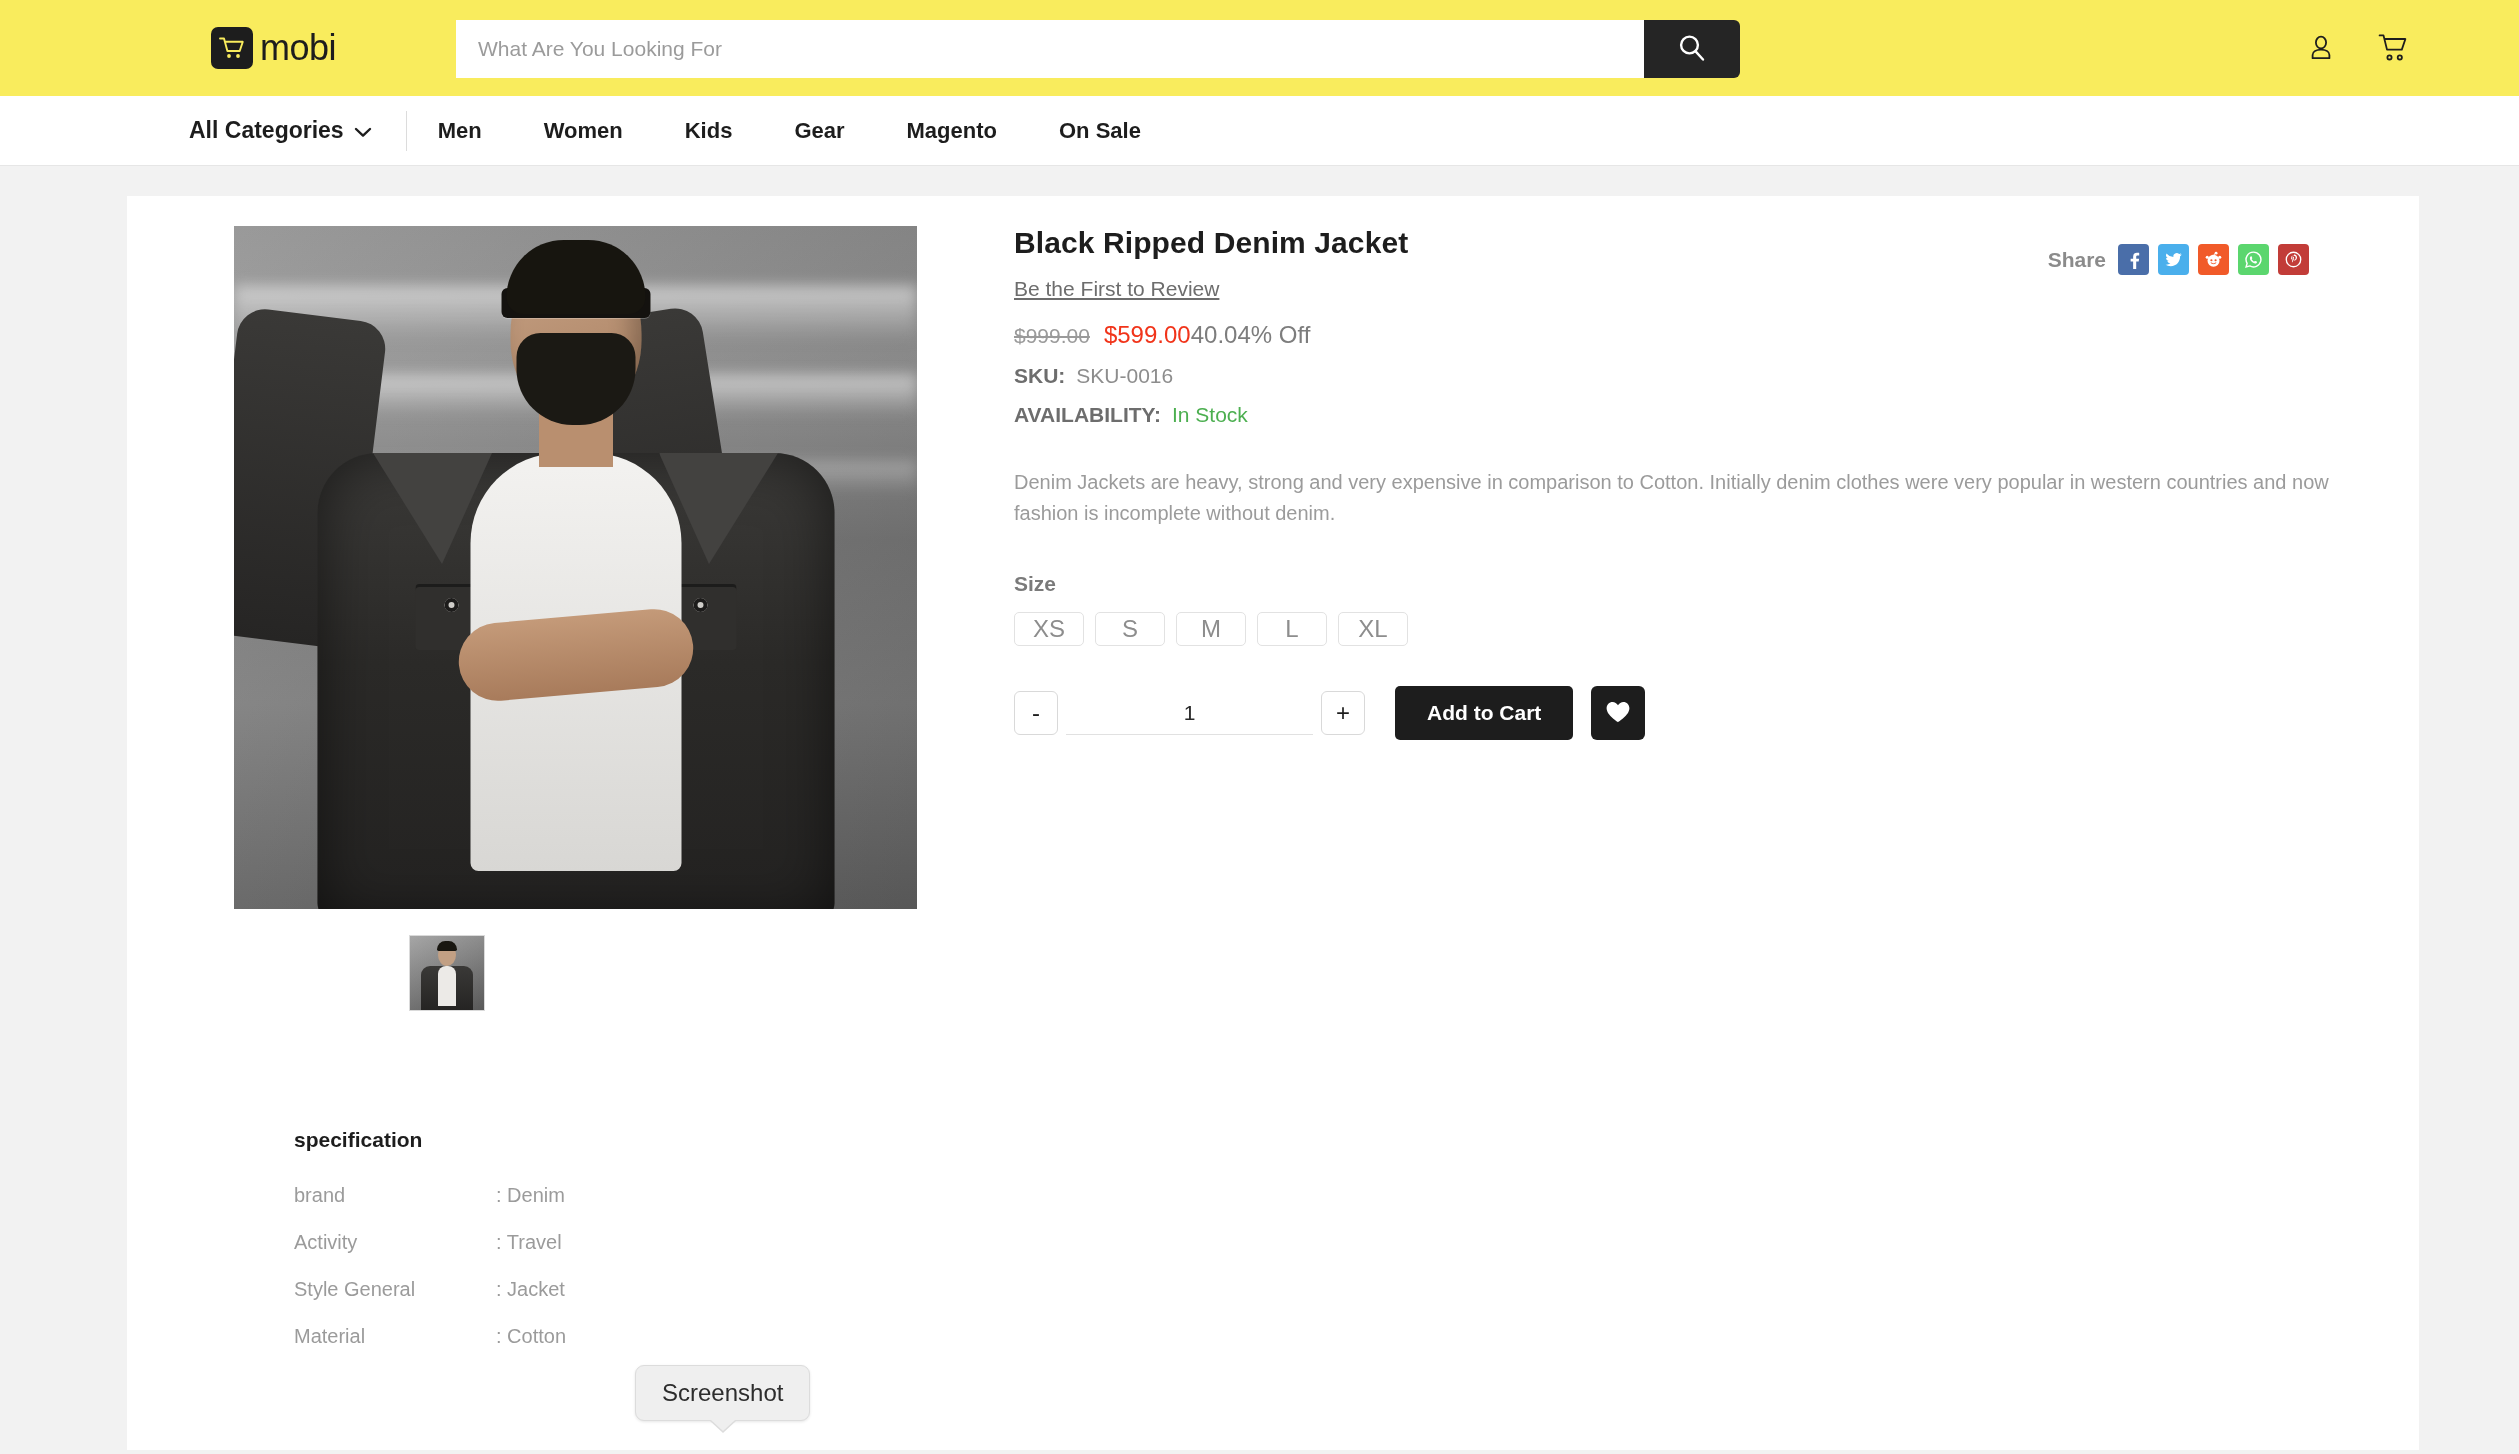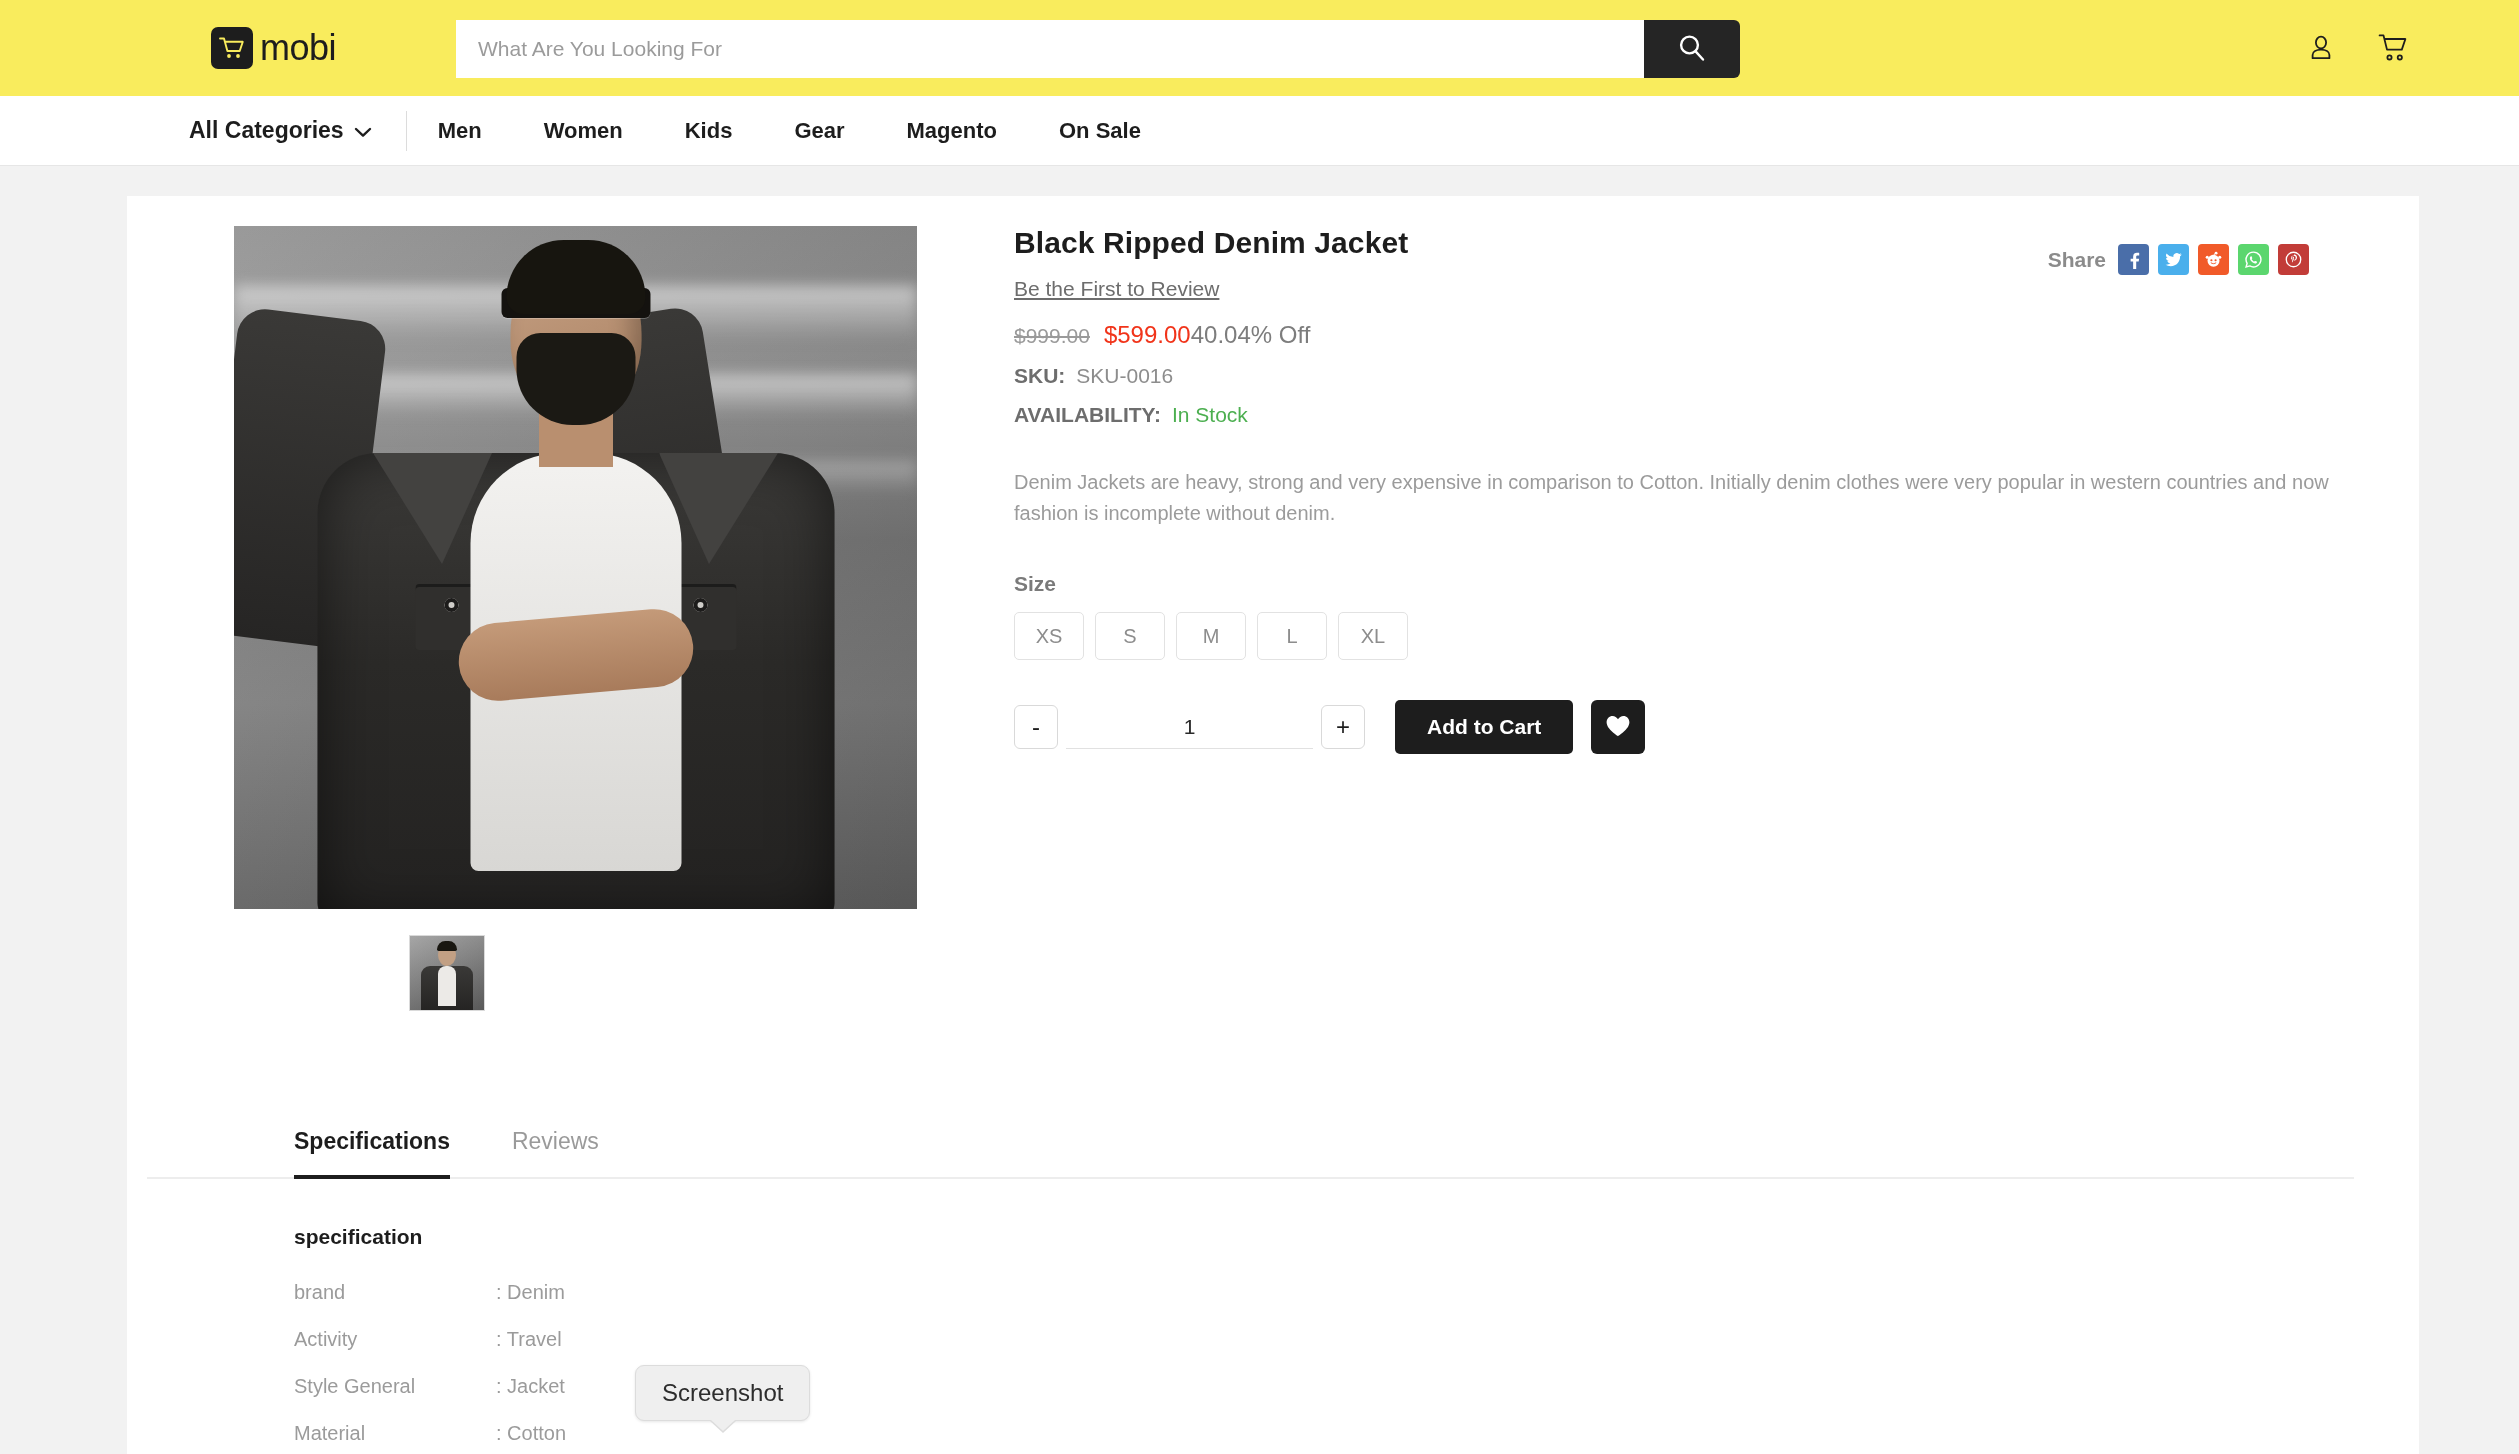--- a/index.html
+++ b/index.html
@@ -315,25 +315,25 @@
   }
 
   .size-label {
     margin-top: 44px;
     font-size: 21px;
     font-weight: bold;
     color: #7a7a7a;
   }
   .size-row { margin-top: 16px; display: flex; gap: 11px; }
   .size-btn {
-    width: 70px; height: 48px;
+    width: 70px; height: 34px;
     border: 1px solid #e2e2e2;
     border-radius: 5px;
     background: #fff;
-    font-size: 20px;
+    font-size: 24px;
     color: #8d8d8d;
     cursor: pointer;
     display: flex; align-items: center; justify-content: center;
     font-family: "Liberation Sans", sans-serif;
   }
 
   .buy-row { margin-top: 40px; display: flex; align-items: center; }
   .qty-btn {
     width: 44px; height: 44px;
     border: 1px solid #d9d9d9;
@@ -640,24 +640,20 @@
                   <path d="M13 22.2S1.6 15.3 1.6 8.3C1.6 4.7 4.3 2 7.6 2c2.2 0 4.2 1.3 5.4 3.2C14.2 3.3 16.2 2 18.4 2c3.3 0 6 2.7 6 6.3 0 7-11.4 13.9-11.4 13.9z" fill="#fff"></path>
                 </svg>
             </span>
           </button>
         </div>
 
       </div>
     </div>
 
     <div class="tabs-sec">
-      <div class="tabs">
-        <span class="tab active">Specifications</span>
-        <span class="tab">Reviews</span>
-      </div>
 
       <div class="spec-head">specification</div>
 
       <div class="spec-list">
         <div class="spec-row">
           <span class="spec-k">brand</span>
           <span class="spec-v">: Denim</span>
         </div>
         <div class="spec-row">
           <span class="spec-k">Activity</span>

